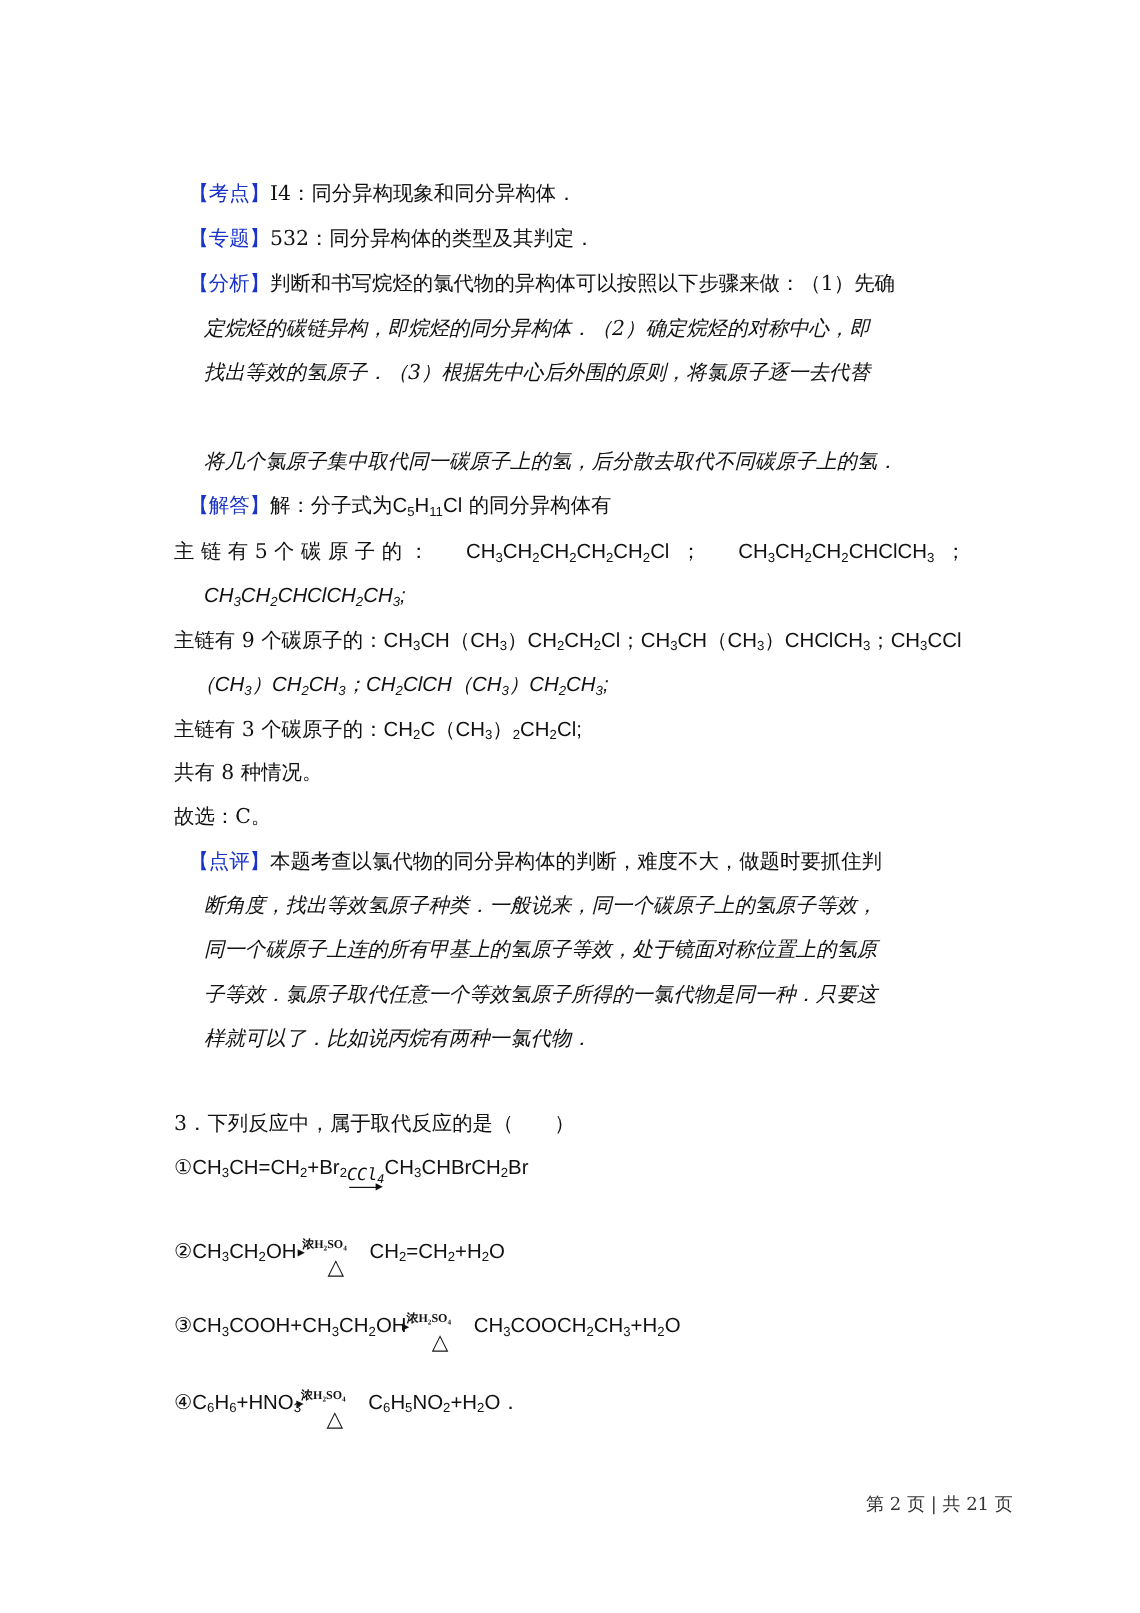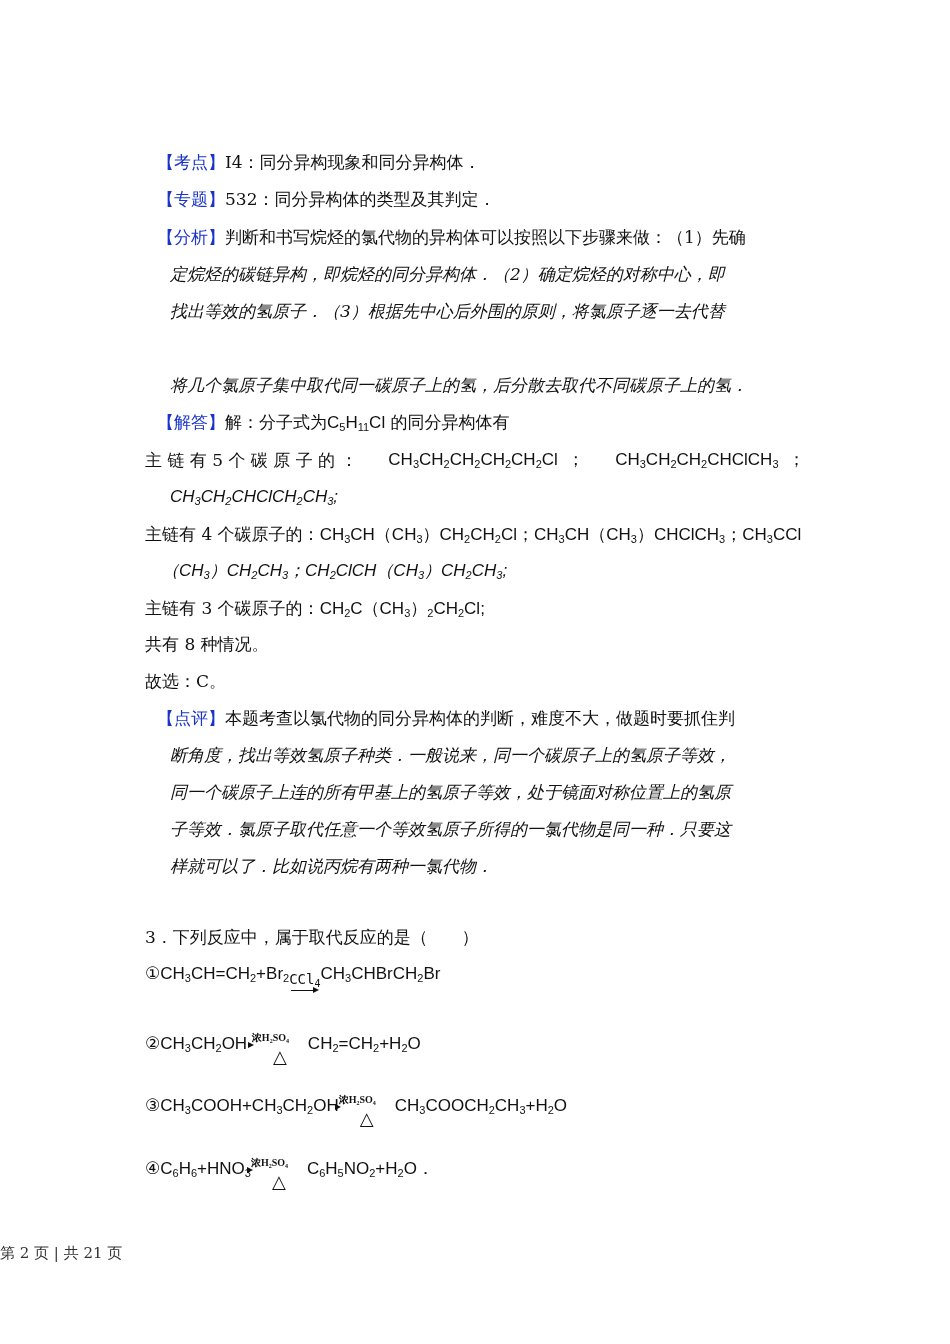--- a/index.html
+++ b/index.html
@@ -10,26 +10,26 @@
   .indent { left: 170px; font-style: italic; }
   .tag { color: #1a33c8; margin-left: 12px; }
   .chem { font-family: "Liberation Sans", "DejaVu Sans", sans-serif; }
   sub { font-size: 11px; vertical-align: -3px; line-height: 0; }
   .rxn { position: absolute; left: 145px; font-family: "Liberation Sans", "DejaVu Sans", sans-serif; font-size: 17px; white-space: nowrap; }
   .arrow { display: inline-block; position: relative; vertical-align: middle; }
   .arrow .top { position: absolute; top: -14px; left: 0; right: 0; font-size: 10px; font-family: Liberation Serif, serif; font-weight: bold; white-space: nowrap; }
   .arrow .shaft { height: 1px; background: #111; position: relative; }
   .arrow .shaft::after { content: ""; position: absolute; right: -2px; top: -3px; border-left: 6px solid #111; border-top: 3.5px solid transparent; border-bottom: 3.5px solid transparent; }
   .arrow .bot { position: absolute; top: 3px; left: 0; right: 0; text-align: center; font-size: 18px; line-height: 18px; }
-  .ccl4 { display: inline-block; position: relative; vertical-align: baseline; }
+  .ccl4 { display: inline-block; position: relative; vertical-align: baseline; font-style: italic; }
   .ccl4 .lbl { font-family: "DejaVu Sans Mono", monospace; font-size: 14px; position: relative; top: 5px; }
   .ccl4 .lbl sub { font-size: 10px; }
   .ccl4 .shaft { position: absolute; left: 2px; right: 4px; top: 26px; height: 1px; background: #111; }
   .ccl4 .shaft::after { content: ""; position: absolute; right: -2px; top: -3px; border-left: 6px solid #111; border-top: 3.5px solid transparent; border-bottom: 3.5px solid transparent; }
-  .footer { position: absolute; top: 1244px; left: 0; width: 844px; text-align: left; font-size: 15px; color: #333; }
+  .footer { position: absolute; top: 1244px; left: 0; width: 844px; text-align: right; font-size: 15px; color: #333; }
 </style>
 </head>
 <body>
 
 <div class="page">
 
   <div class="line" style="top:151px">
     <span class="tag">【考点】</span><span>I4：同分异构现象和同分异构体．</span>
   </div>
 
@@ -49,21 +49,21 @@
   </div>
 
   <div class="line" style="top:449px; width:660px; display:flex; justify-content:space-between;">
     <span>主 链 有 5 个 碳 原 子 的 ：</span>
     <span class="chem">CH<sub>3</sub>CH<sub>2</sub>CH<sub>2</sub>CH<sub>2</sub>CH<sub>2</sub>Cl&nbsp;&nbsp;；</span>
     <span class="chem">CH<sub>3</sub>CH<sub>2</sub>CH<sub>2</sub>CHClCH<sub>3</sub>&nbsp;&nbsp;；</span>
   </div>
   <div class="line indent chem" style="top:486px">CH<sub>3</sub>CH<sub>2</sub>CHClCH<sub>2</sub>CH<sub>3</sub>;</div>
 
   <div class="line" style="top:523px">
-    <span>主链有 4 个碳原子的：</span><span class="chem">CH<sub>3</sub>CH（CH<sub>3</sub>）CH<sub>2</sub>CH<sub>2</sub>Cl；CH<sub>3</sub>CH（CH<sub>3</sub>）CHClCH<sub>3</sub>；CH<sub>3</sub>CCl</span>
+    <span>主链有 9 个碳原子的：</span><span class="chem">CH<sub>3</sub>CH（CH<sub>3</sub>）CH<sub>2</sub>CH<sub>2</sub>Cl；CH<sub>3</sub>CH（CH<sub>3</sub>）CHClCH<sub>3</sub>；CH<sub>3</sub>CCl</span>
   </div>
   <div class="line indent chem" style="top:560px; left:162px">（CH<sub>3</sub>）CH<sub>2</sub>CH<sub>3</sub>；CH<sub>2</sub>ClCH（CH<sub>3</sub>）CH<sub>2</sub>CH<sub>3</sub>;</div>
 
   <div class="line" style="top:597px">
     <span>主链有 3 个碳原子的：</span><span class="chem">CH<sub>2</sub>C（CH<sub>3</sub>）<sub>2</sub>CH<sub>2</sub>Cl;</span>
   </div>
 
   <div class="line" style="top:633px">共有 8 种情况。</div>
   <div class="line" style="top:670px">故选：C。</div>
 

